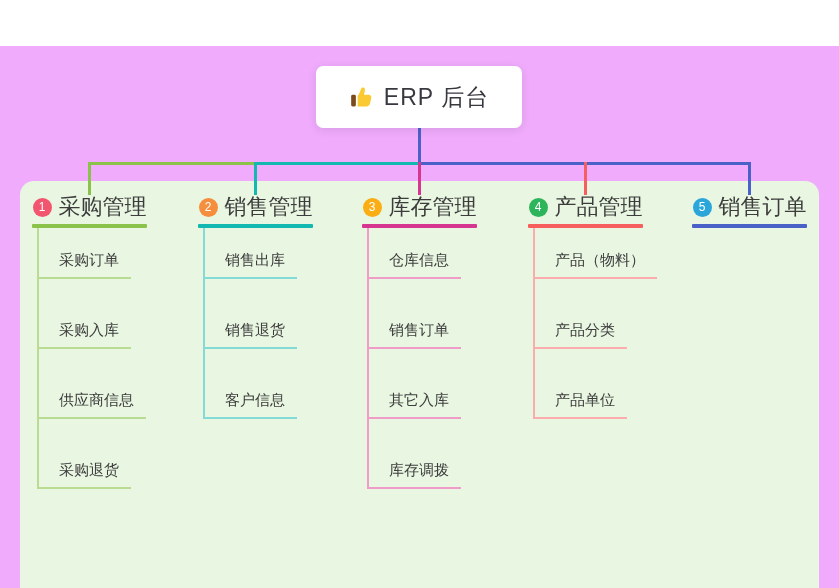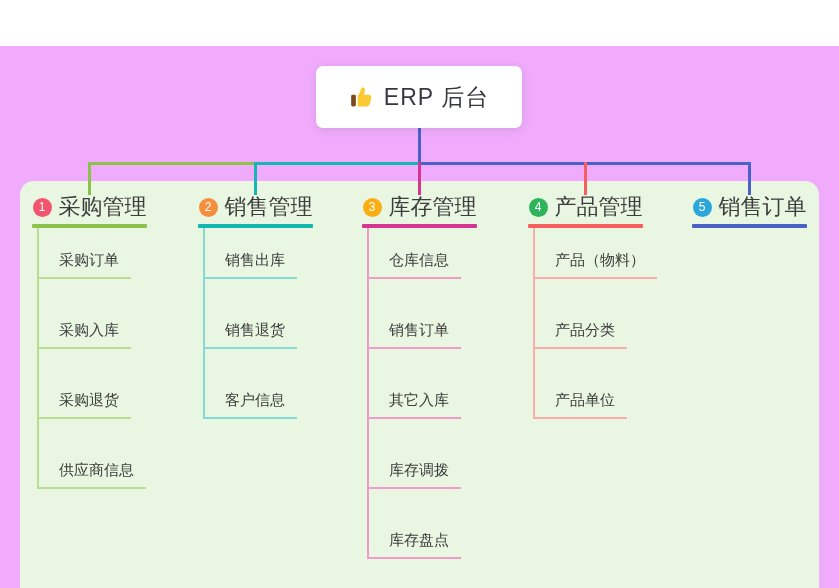--- a/index.html
+++ b/index.html
@@ -82,24 +82,24 @@
       </div>
       <div class="branch-underline"></div>
       <div class="sub-list">
         <div class="sub-item">
           <span class="label-box"><span class="sub-label">采购订单</span></span>
         </div>
         <div class="sub-item">
           <span class="label-box"><span class="sub-label">采购入库</span></span>
         </div>
         <div class="sub-item">
-          <span class="label-box"><span class="sub-label">采购退货</span></span>
+          <span class="label-box"><span class="sub-label">供应商信息</span></span>
         </div>
         <div class="sub-item">
-          <span class="label-box"><span class="sub-label">供应商信息</span></span>
+          <span class="label-box"><span class="sub-label">采购退货</span></span>
         </div>
       </div>
     </div>
 
     <div class="branch" style="left: 198px; width: 115px; --badge: #f68f3d; --main: #13b8b0; --light: #84dad4;">
       <div class="branch-head">
         <span class="badge">2</span>
         <span class="branch-title">销售管理</span>
       </div>
       <div class="branch-underline"></div>
@@ -128,23 +128,20 @@
         </div>
         <div class="sub-item">
           <span class="label-box"><span class="sub-label">销售订单</span></span>
         </div>
         <div class="sub-item">
           <span class="label-box"><span class="sub-label">其它入库</span></span>
         </div>
         <div class="sub-item">
           <span class="label-box"><span class="sub-label">库存调拨</span></span>
         </div>
-        <div class="sub-item">
-          <span class="label-box"><span class="sub-label">库存盘点</span></span>
-        </div>
       </div>
     </div>
 
     <div class="branch" style="left: 528px; width: 115px; --badge: #2eb55b; --main: #f75f5f; --light: #fbadad;">
       <div class="branch-head">
         <span class="badge">4</span>
         <span class="branch-title">产品管理</span>
       </div>
       <div class="branch-underline"></div>
       <div class="sub-list">

